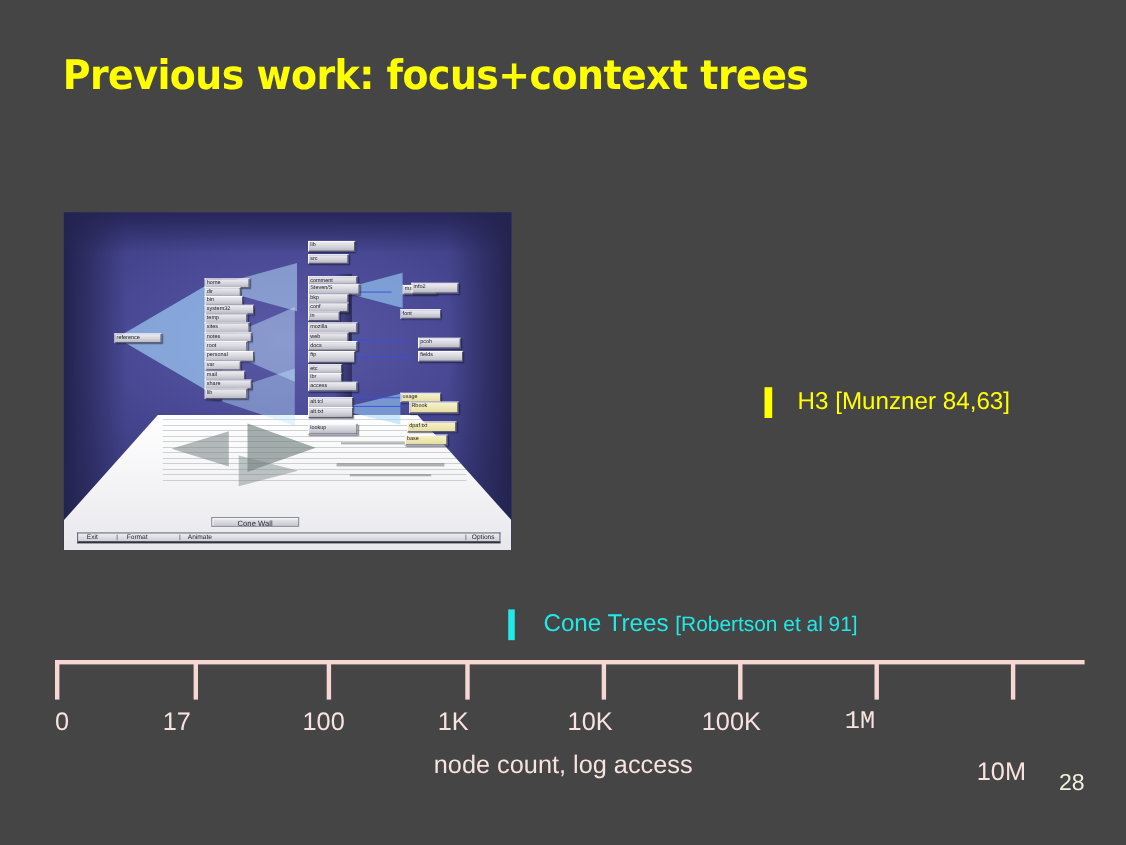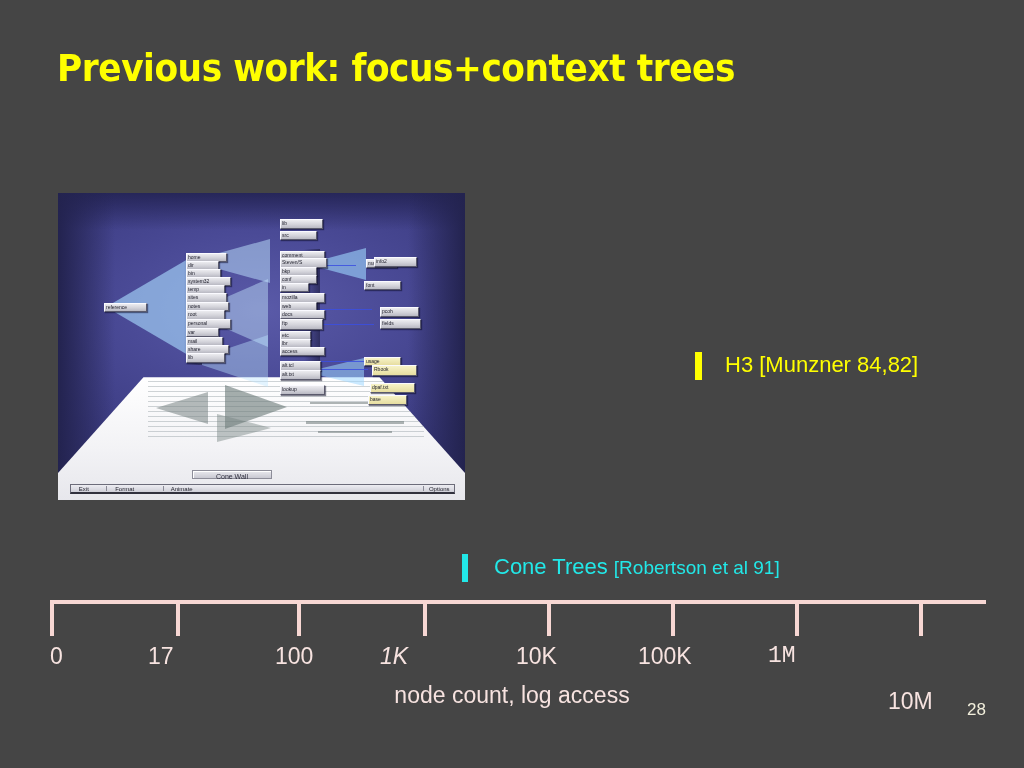--- a/index.html
+++ b/index.html
@@ -234,21 +234,21 @@
     top: 682px;
     text-align: center;
     font-size: 23px;
     color: #f7e3e0;
     font-family: "Liberation Sans", sans-serif;
   }
   #page-number {
     position: absolute;
     right: 38px;
     top: 700px;
-    font-size: 17px;
+    font-size: 21px;
     color: #f2efdc;
     font-family: "Liberation Sans", sans-serif;
   }
 </style>
 </head>
 <body>
 
 <div id="slide-title">Previous work: focus+context trees</div>
 
 <div id="figure">
@@ -337,41 +337,41 @@
   <div class="node" style="left:306px; top:88px; width:34px; height:7px;">font</div>
   <div class="node" style="left:322px; top:114px; width:36px; height:8px;">pcoh</div>
   <div class="node" style="left:322px; top:126px; width:38px; height:8px;">fields</div>
   <div class="node sel" style="left:306px; top:164px; width:34px; height:7px;">usage</div>
   <div class="node sel" style="left:314px; top:172px; width:42px; height:9px;">Rbook</div>
   <div class="node sel" style="left:312px; top:190px; width:42px; height:8px;">dpaf.txt</div>
   <div class="node sel" style="left:310px; top:202px; width:36px; height:8px;">base</div>
 </div>
 
 <div id="h3-marker"></div>
-<div id="h3-label">H3 [Munzner 84,82]</div>
+<div id="h3-label">H3 [Munzner 84,63]</div>
 
 <div id="cone-marker"></div>
 <div id="cone-label"><span>Cone Trees </span><span class="cite">[Robertson et al 91]</span></div>
 
 <div id="axis">
   <div class="axis-line"></div>
   <div class="tick" style="left:0px;"></div>
   <div class="tick" style="left:126px;"></div>
   <div class="tick" style="left:247px;"></div>
   <div class="tick" style="left:373px;"></div>
   <div class="tick" style="left:497px;"></div>
   <div class="tick" style="left:621px;"></div>
   <div class="tick" style="left:745px;"></div>
   <div class="tick" style="left:869px;"></div>
 </div>
 
 <div class="tick-label" style="left:50px;">0</div>
 <div class="tick-label" style="left:148px;">17</div>
 <div class="tick-label" style="left:275px;">100</div>
-<div class="tick-label" style="left:380px;font-style:italic;">1K</div>
+<div class="tick-label" style="left:398px;">1K</div>
 <div class="tick-label" style="left:516px;">10K</div>
 <div class="tick-label" style="left:638px;">100K</div>
 <div class="tick-label" style="left:768px;font-family:Liberation Mono, monospace;">1M</div>
 <div class="tick-label" style="left:888px;margin-top:45px;">10M</div>
 
 <div id="axis-caption">node count, log access</div>
 
 <div id="page-number">28</div>
 
 </body></html>

